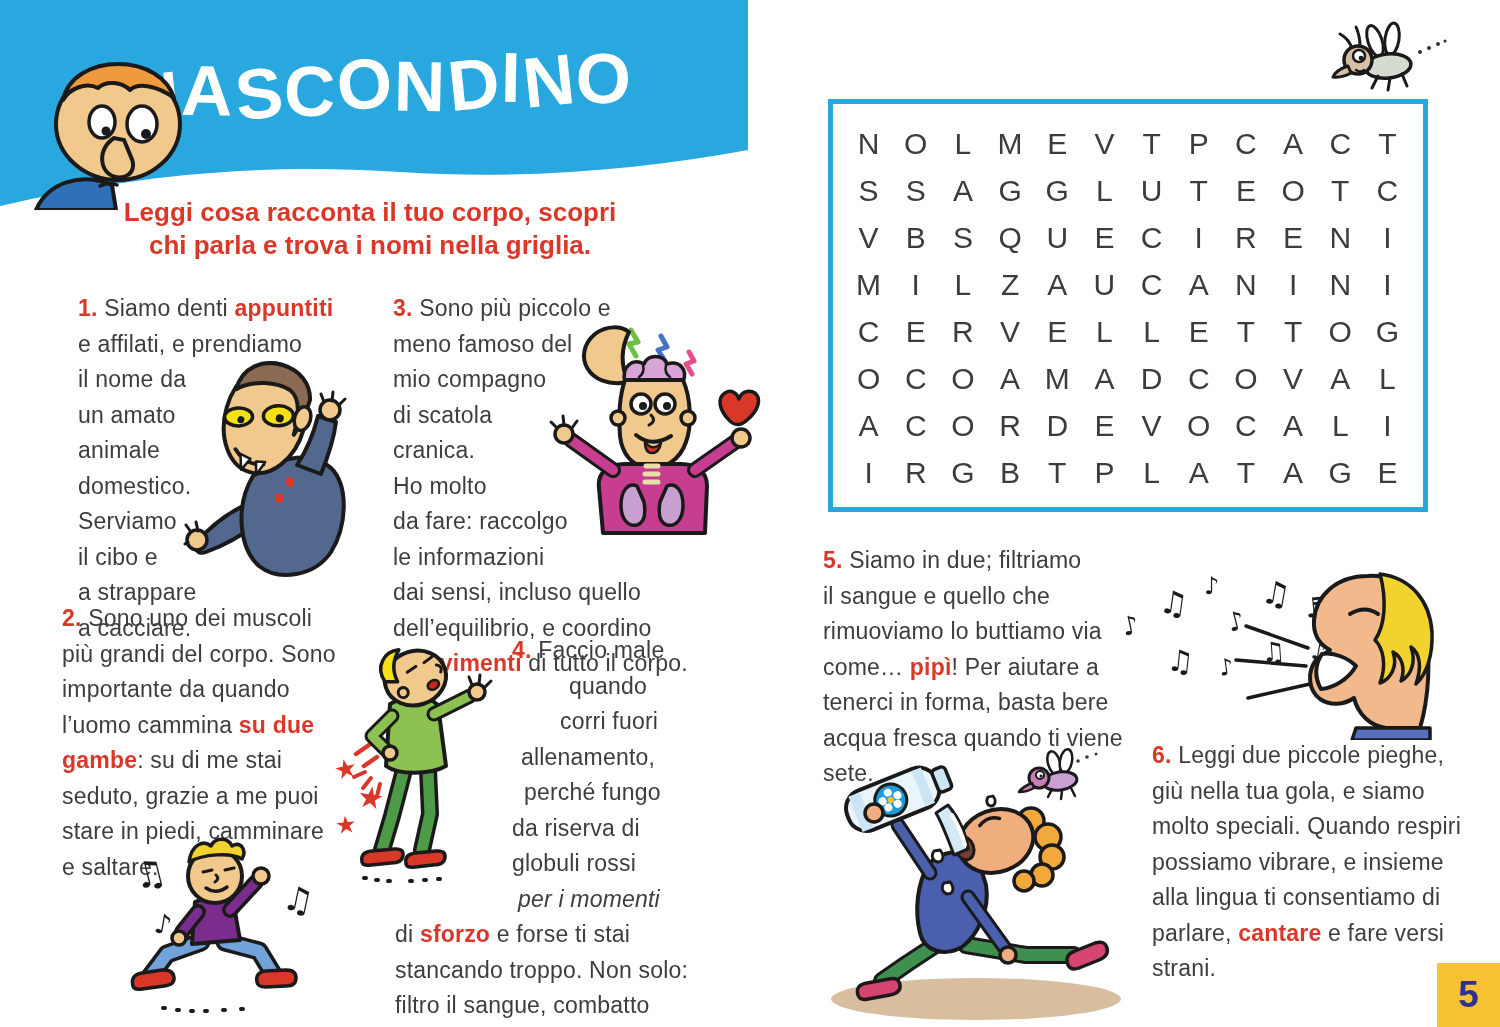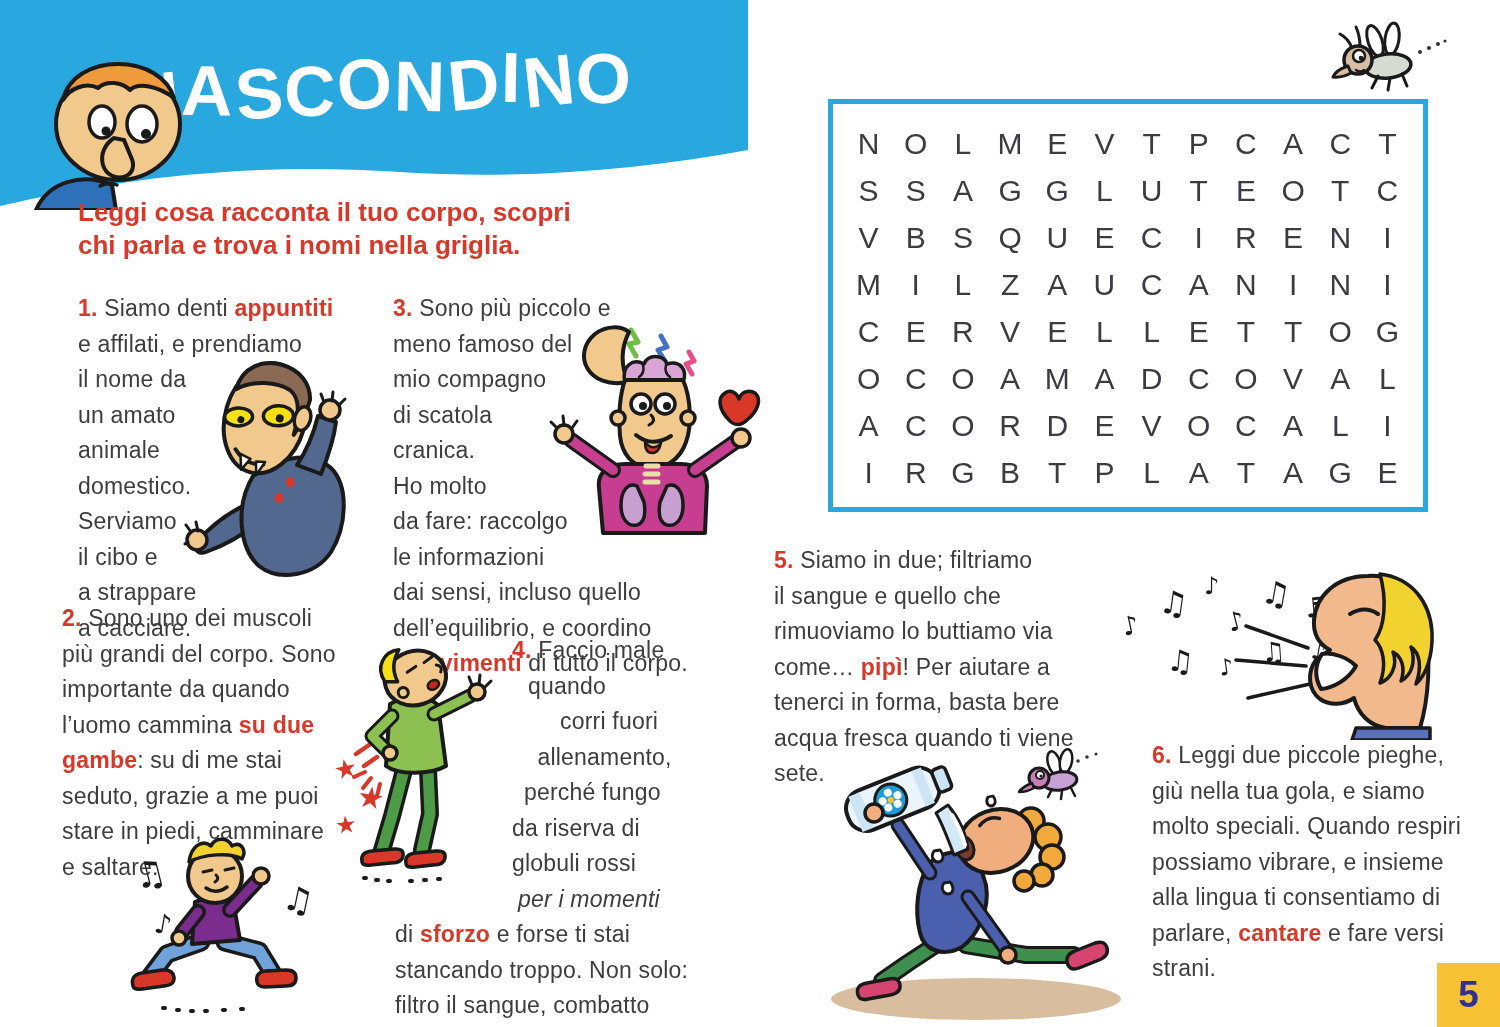--- a/index.html
+++ b/index.html
@@ -5,21 +5,21 @@
   html,body{margin:0;padding:0;background:#fff;}
   .page{position:relative;width:1500px;height:1027px;background:#fff;overflow:hidden;
         font-family:"Liberation Sans", sans-serif;}
   
   .banner{position:absolute;left:0;top:0;}
   .title{position:absolute;left:128px;top:46px;width:494px;text-align:center;
          color:#fff;font-size:71px;font-weight:700;letter-spacing:2px;
          transform:rotate(-2.5deg);white-space:nowrap;}
   .title span{display:inline-block;}
   
-  .intro{position:absolute;left:78px;top:196px;width:584px;text-align:left;
+  .intro{position:absolute;left:78px;top:196px;width:584px;text-align:center;
          color:#D93829;font-weight:700;font-size:26px;line-height:33px;}
   
   .clue{position:absolute;font-size:23px;line-height:35.5px;color:#3D3D3D;letter-spacing:.2px;}
   .clue-line{white-space:pre;}
   .accent{color:#D93829;font-weight:700;}
   
   .wordgrid{position:absolute;left:828px;top:99px;width:600px;height:413px;
             box-sizing:border-box;border:5px solid #29A8E0;background:#fff;}
   .grid-inner{display:grid;grid-template-columns:repeat(12,1fr);grid-auto-rows:47px;
               padding:16px 12px 11px 12px;}
@@ -91,33 +91,33 @@
       <div class="clue-line"><span>cranica.</span></div>
       <div class="clue-line"><span>Ho molto</span></div>
       <div class="clue-line"><span>da fare: raccolgo</span></div>
       <div class="clue-line"><span>le informazioni</span></div>
       <div class="clue-line"><span>dai sensi, incluso quello</span></div>
       <div class="clue-line"><span>dell’equilibrio, e coordino</span></div>
       <div class="clue-line"><span>i </span><span class="accent">movimenti</span><span> di tutto il corpo.</span></div>
     </div>
   <div class="clue" style="left:395px;top:633px">
       <div class="clue-line" style="padding-left: 117px;"><span class="accent">4.</span><span> Faccio male</span></div>
-      <div class="clue-line" style="padding-left: 133px;"><span>quando</span></div>
+      <div class="clue-line" style="padding-left: 133px; text-align: center;"><span>quando</span></div>
       <div class="clue-line" style="padding-left: 135px; text-align: center;"><span>corri fuori</span></div>
-      <div class="clue-line" style="padding-left: 126px; text-align: center;"><span>allenamento,</span></div>
+      <div class="clue-line" style="padding-left: 126px;"><span>allenamento,</span></div>
       <div class="clue-line" style="padding-left: 129px;"><span>perché fungo</span></div>
       <div class="clue-line" style="padding-left: 117px;"><span>da riserva di</span></div>
       <div class="clue-line" style="padding-left: 117px;"><span>globuli rossi</span></div>
       <div class="clue-line" style="padding-left: 123px; font-style: italic;"><span>per i momenti</span></div>
       <div class="clue-line"><span>di </span><span class="accent">sforzo</span><span> e forse ti stai</span></div>
       <div class="clue-line"><span>stancando troppo. Non solo:</span></div>
       <div class="clue-line"><span>filtro il sangue, combatto</span></div>
       <div class="clue-line"></div>
     </div>
-  <div class="clue" style="left:774px;top:543px">
+  <div class="clue" style="left:823px;top:543px">
       <div class="clue-line"><span class="accent">5.</span><span> Siamo in due; filtriamo</span></div>
       <div class="clue-line"><span>il sangue e quello che</span></div>
       <div class="clue-line"><span>rimuoviamo lo buttiamo via</span></div>
       <div class="clue-line"><span>come… </span><span class="accent">pipì</span><span>! Per aiutare a</span></div>
       <div class="clue-line"><span>tenerci in forma, basta bere</span></div>
       <div class="clue-line"><span>acqua fresca quando ti viene</span></div>
       <div class="clue-line"><span>sete.</span></div>
     </div>
   <div class="clue" style="left:1152px;top:738px">
       <div class="clue-line"><span class="accent">6.</span><span> Leggi due piccole pieghe,</span></div>

